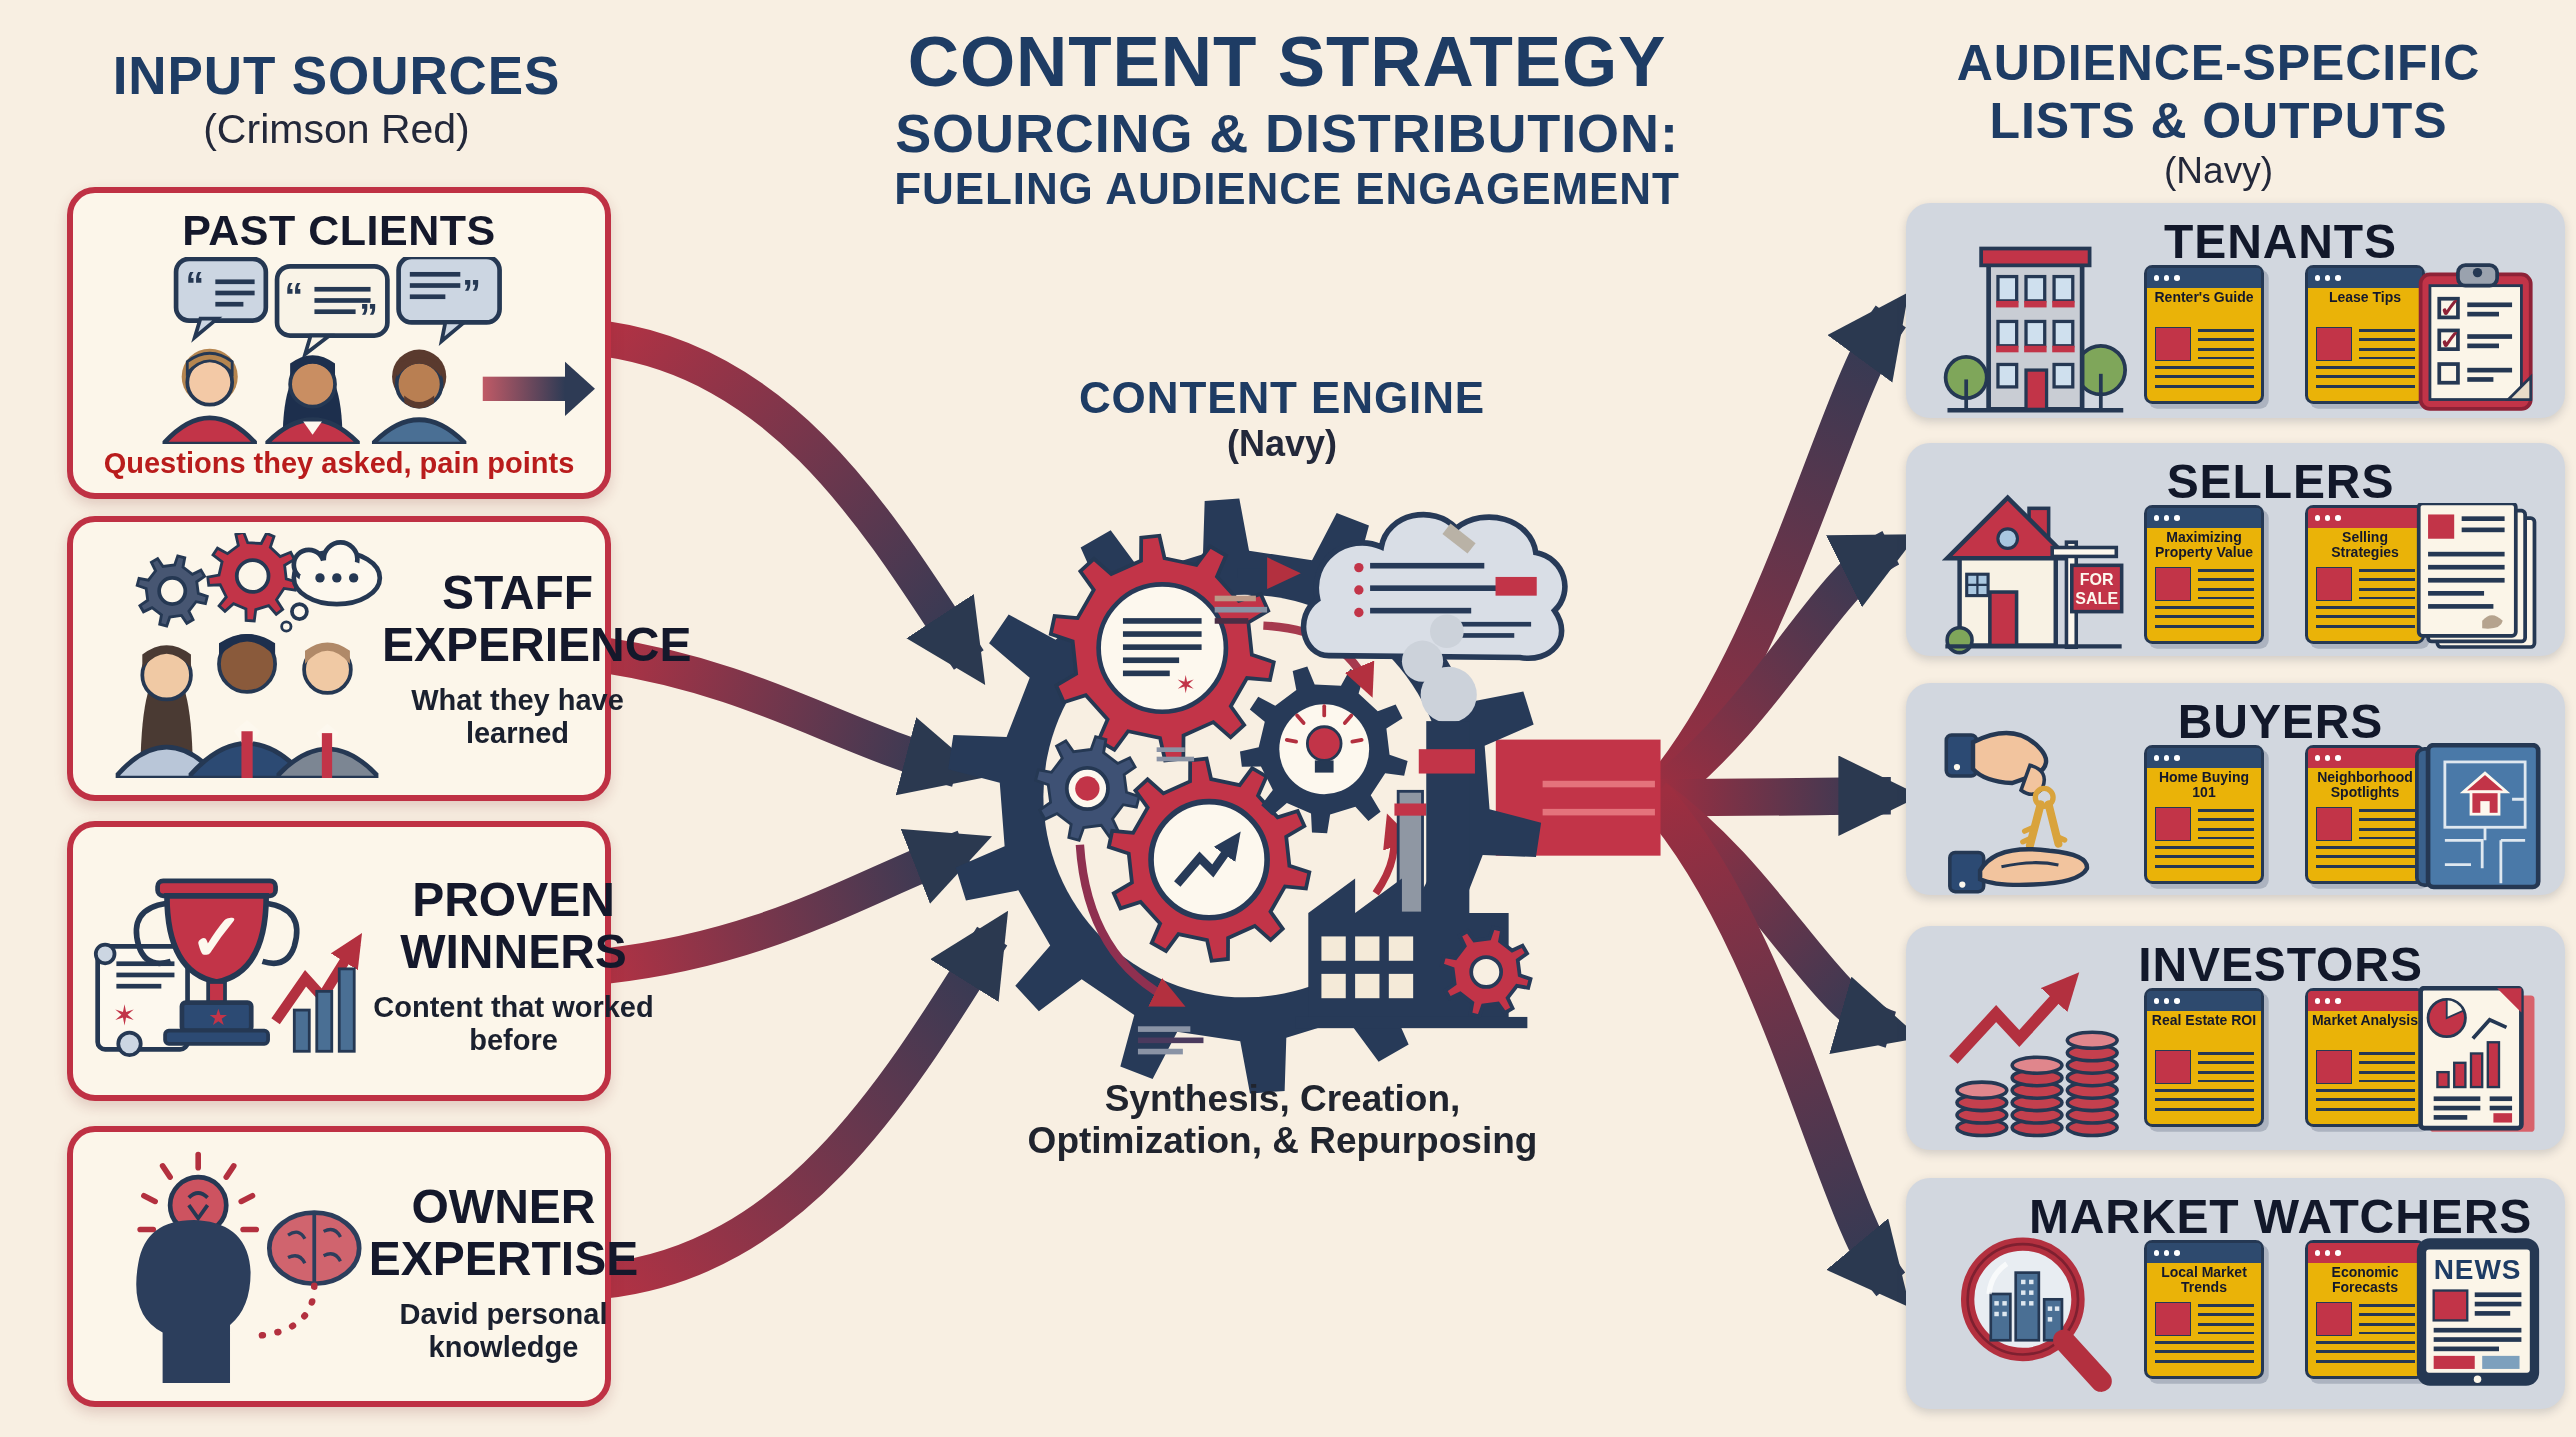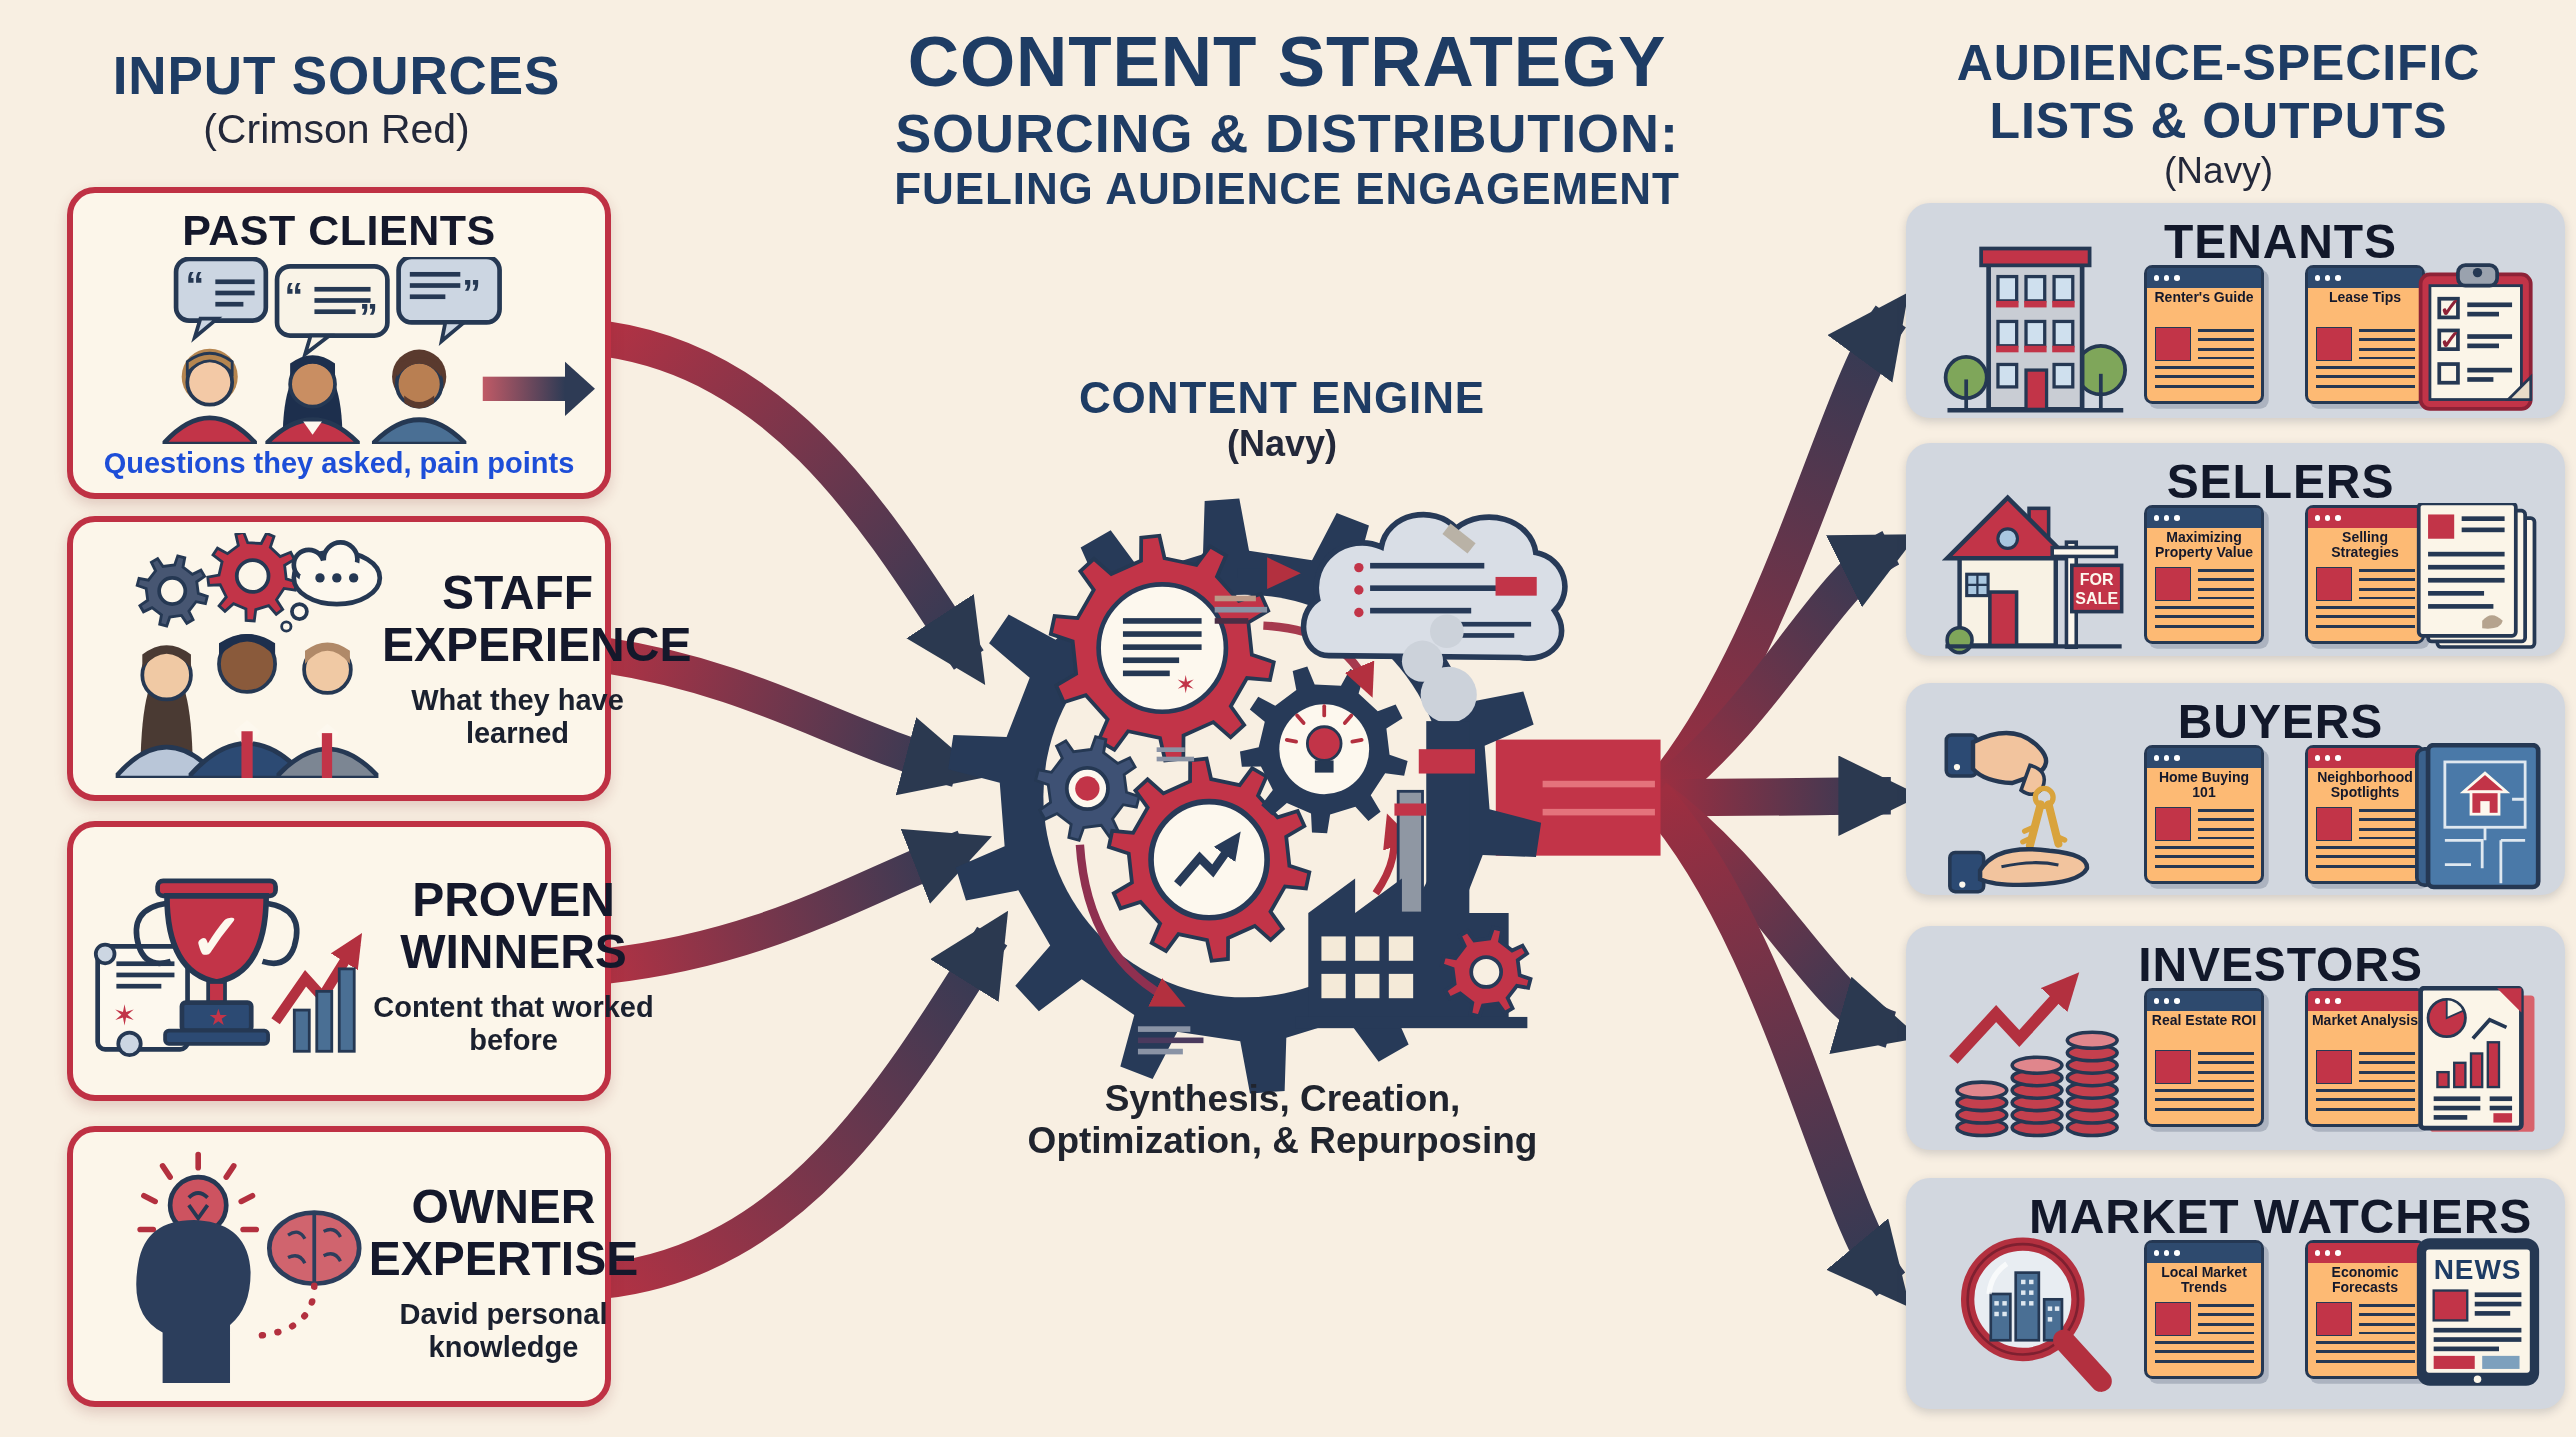--- a/index.html
+++ b/index.html
@@ -8,33 +8,33 @@
   .abs{position:absolute;}
   
   .col-header{position:absolute;text-align:center;z-index:4;}
   .hdr-navy{color:#1e3c64;font-weight:900;letter-spacing:0.9px;}
   .hdr-sub{color:#23283a;font-weight:600;}
   
   .src-box{position:absolute;left:67px;width:532px;background:#fcf6ea;border:6.6px solid #bf3144;
            border-radius:28px;box-shadow:0 5.6px 13px rgba(120,40,40,.18);z-index:2;}
   .src-title{position:absolute;width:100%;text-align:center;font-size:43px;font-weight:800;
              color:#14182b;letter-spacing:0.5px;}
-  .src-desc{position:absolute;width:100%;text-align:center;font-size:29px;font-weight:600;color:#1d4ed8;line-height:1.15;}
+  .src-desc{position:absolute;width:100%;text-align:center;font-size:29px;font-weight:600;color:#b91c1c;line-height:1.15;}
   .side-text{position:absolute;text-align:center;}
   .side-text .t{font-size:48px;font-weight:800;color:#14182b;line-height:1.08;}
   .side-text .d{font-size:29px;font-weight:600;color:#1a202e;line-height:1.15;margin-top:13px;}
   
   .aud-row{position:absolute;left:1906px;width:659px;background:#d2d7df;border-radius:24px;
            box-shadow:0 3.7px 9.4px rgba(40,50,70,.18);z-index:2;}
   .aud-title{position:absolute;left:122px;width:505px;top:11.2px;text-align:center;font-size:48px;
              font-weight:900;color:#12182a;letter-spacing:0.9px;}
   .aud-icon{position:absolute;left:34px;top:36px;width:187px;height:178px;}
   .aud-extra{position:absolute;left:509px;top:60px;width:126px;height:148px;}
   
-  .mini-card{position:absolute;top:62px;width:114px;height:133px;background:#fdba74;
+  .mini-card{position:absolute;top:62px;width:114px;height:133px;background:#eab308;
              border:3.7px solid #253853;border-radius:8.4px;box-shadow:4.7px 4.7px 0 rgba(37,56,83,.22);}
   .mc1{left:238px;} .mc2{left:373px;margin-left:26px;}
   .mc-hdr{height:19.7px;border-radius:3.7px 3.7px 0 0;display:flex;gap:4.7px;align-items:center;padding-left:6.6px;}
   .mc-hdr.navy{background:#2e4a6e;} .mc-hdr.red{background:#c23448;}
   .mc-dot{width:5.6px;height:5.6px;border-radius:50%;background:#fff;}
   .mc-label{margin-top:2.8px;text-align:center;font-size:14px;font-weight:800;color:#14182b;line-height:1.06;height:31px;overflow:hidden;}
   .mc-art{position:absolute;left:8.4px;top:59px;width:34px;height:32px;background:#c23448;border:1.9px solid #253853;}
   .mc-lines-right{position:absolute;left:51px;top:61px;right:7.5px;height:30px;
       background:repeating-linear-gradient(#253853 0 2.8px,transparent 2.8px 9.4px);}
   .mc-lines-full{position:absolute;left:8.4px;right:7.5px;top:98px;height:28px;

